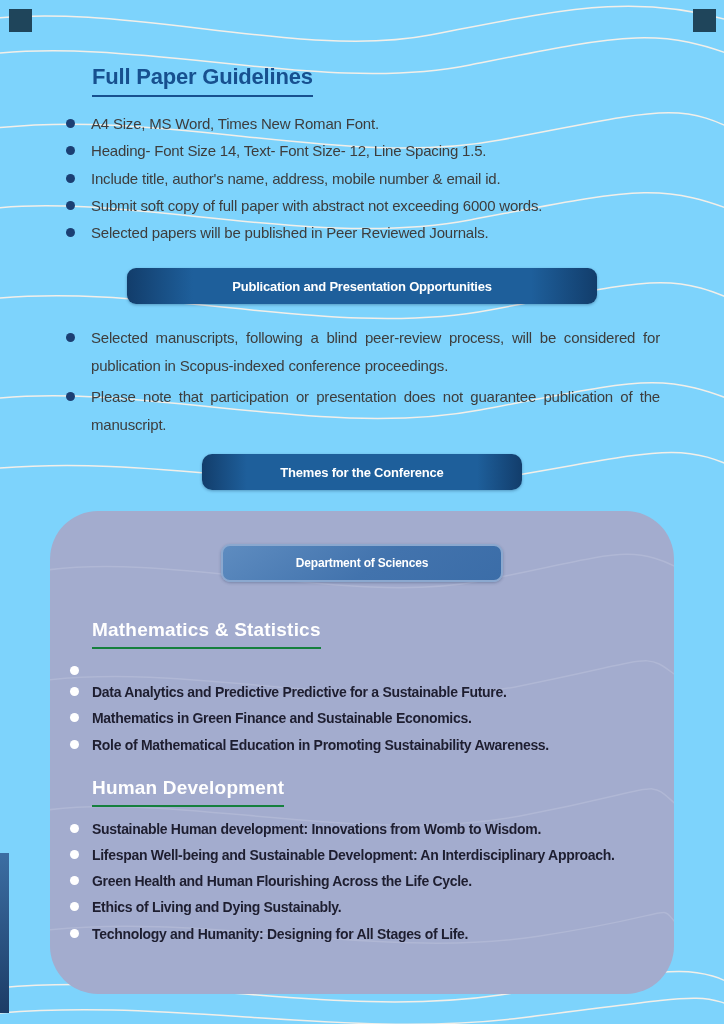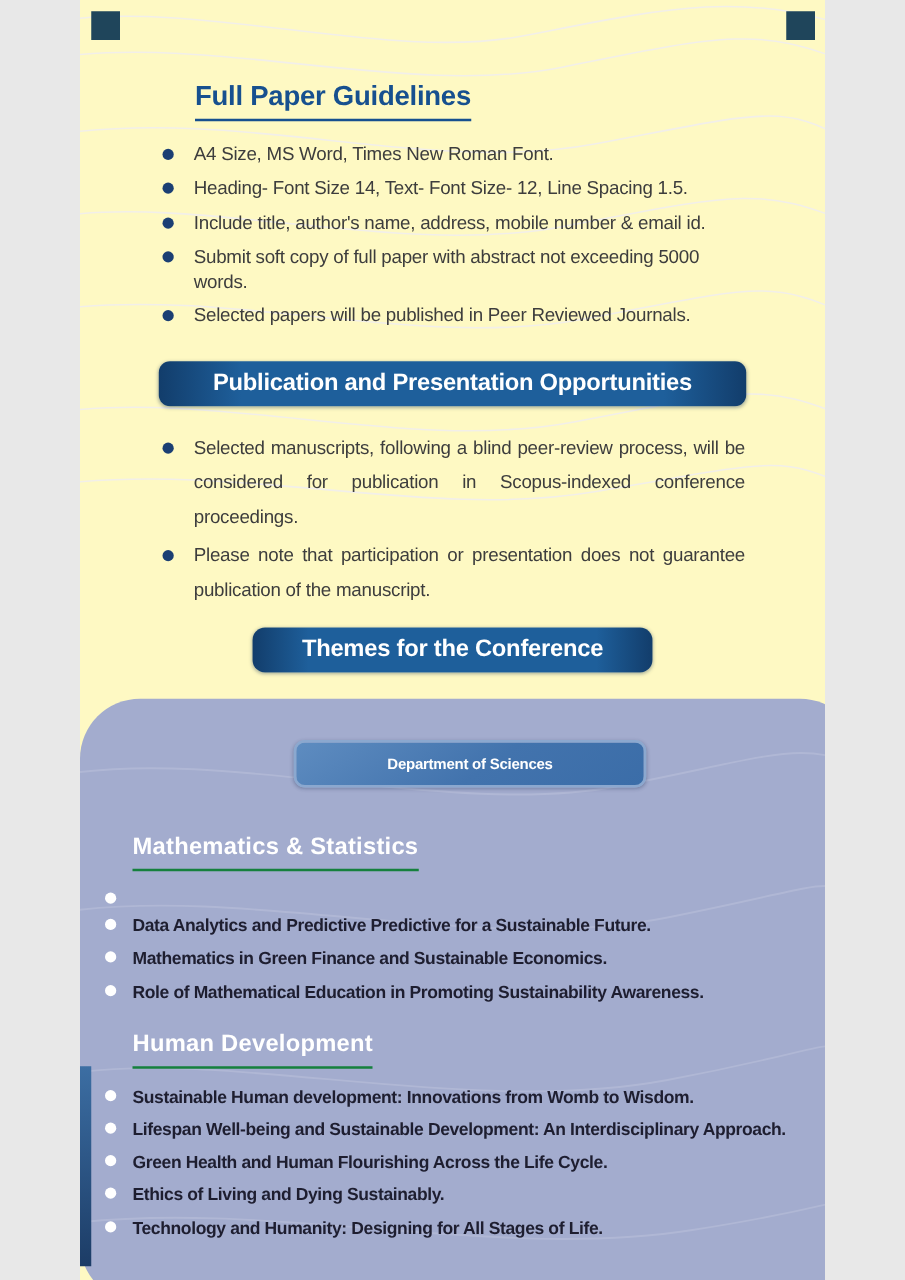--- a/index.html
+++ b/index.html
@@ -1,18 +1,18 @@
 <!DOCTYPE html>
 <html><head>
 <meta charset="utf-8">
 <style>
   html,body{margin:0;padding:0;background:#e8e8e8;}
   .page{
-    width:596px;height:1024px;position:relative;overflow:hidden;
-    background:#fef9c3;margin:0 auto;
+    width:724px;height:1024px;position:relative;overflow:hidden;
+    background:#7dd3fc;margin:0 auto;
     font-family:"Liberation Sans",sans-serif;
   }
   .contours{position:absolute;inset:0;z-index:0;pointer-events:none;}
   .content{position:relative;z-index:1;}
 
   
   .corner-mark{position:absolute;width:23px;height:23px;background:#1f455b;top:9px;z-index:3;}
   .corner-mark.left{left:9px;}
   .corner-mark.right{right:8px;}
   .side-bar{position:absolute;left:0;top:853px;width:9px;height:160px;z-index:3;
@@ -33,21 +33,21 @@
   }
   ul.blist .dot{width:9px;height:9px;border-radius:50%;background:#1b3f73;flex:none;margin-top:5px;}
 
   ul.blist.justify{margin-top:20px;}
   ul.blist.justify li{text-align:justify;line-height:1.85;margin-bottom:3px;}
   ul.blist.justify .dot{margin-top:9px;}
 
   
   .banner{
     height:36px;border-radius:9px;display:flex;align-items:center;justify-content:center;
-    color:#ffffff;font-weight:bold;font-size:19px;letter-spacing:-0.2px;
+    color:#ffffff;font-weight:bold;font-size:13px;letter-spacing:-0.2px;
     background:linear-gradient(90deg,#123d6b 0%,#1e5f9b 14%,#1e5f9b 86%,#123d6b 100%);
     box-shadow:0 1px 3px rgba(10,40,80,0.35);
   }
   .banner.pub{width:470px;margin:25px auto 0;}
   .banner.themes{width:320px;margin:16px auto 0;border-radius:10px;}
 
   
   .panel{
     width:624px;height:483px;margin:21px auto 0;background:#a3acce;
     border-radius:48px;position:relative;overflow:hidden;
@@ -108,21 +108,21 @@
       <li>
           <span class="dot"></span>
           <span>Heading- Font Size 14, Text- Font Size- 12, Line Spacing 1.5.</span>
         </li>
       <li>
           <span class="dot"></span>
           <span>Include title, author's name, address, mobile number &amp; email id.</span>
         </li>
       <li>
           <span class="dot"></span>
-          <span>Submit soft copy of full paper with abstract not exceeding 5000 words.</span>
+          <span>Submit soft copy of full paper with abstract not exceeding 6000 words.</span>
         </li>
       <li>
           <span class="dot"></span>
           <span>Selected papers will be published in Peer Reviewed Journals.</span>
         </li>
     </ul>
 
     <div class="banner pub">Publication and Presentation Opportunities</div>
 
     <ul class="blist justify">

